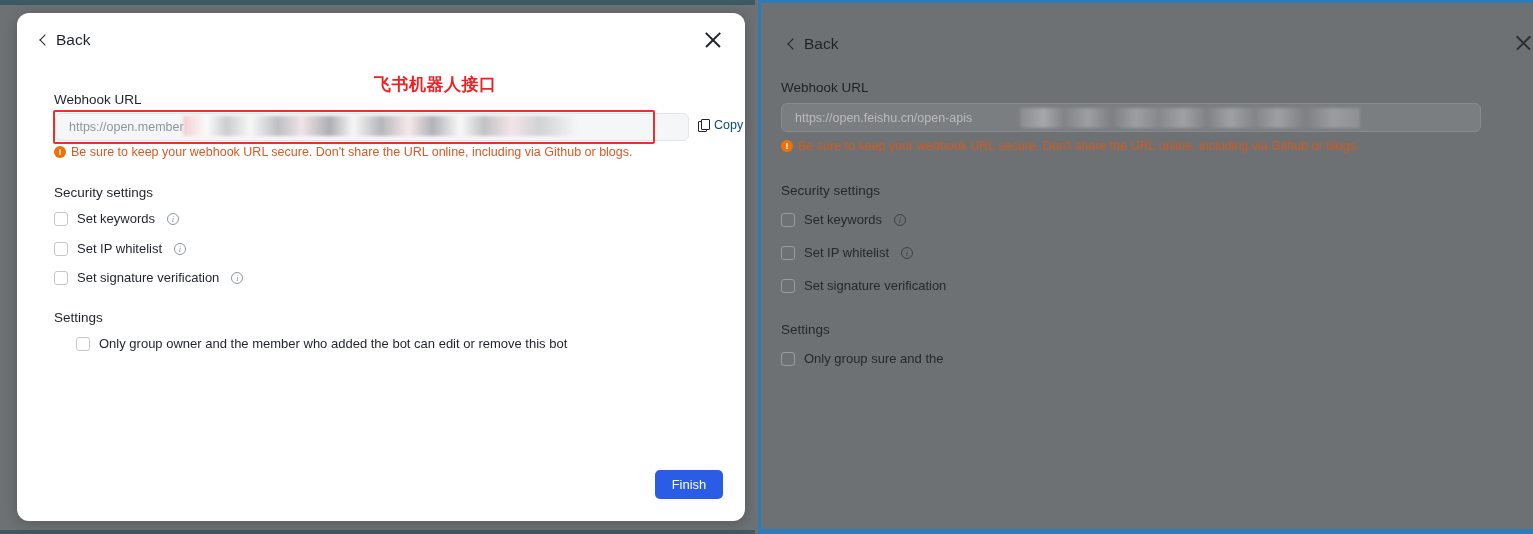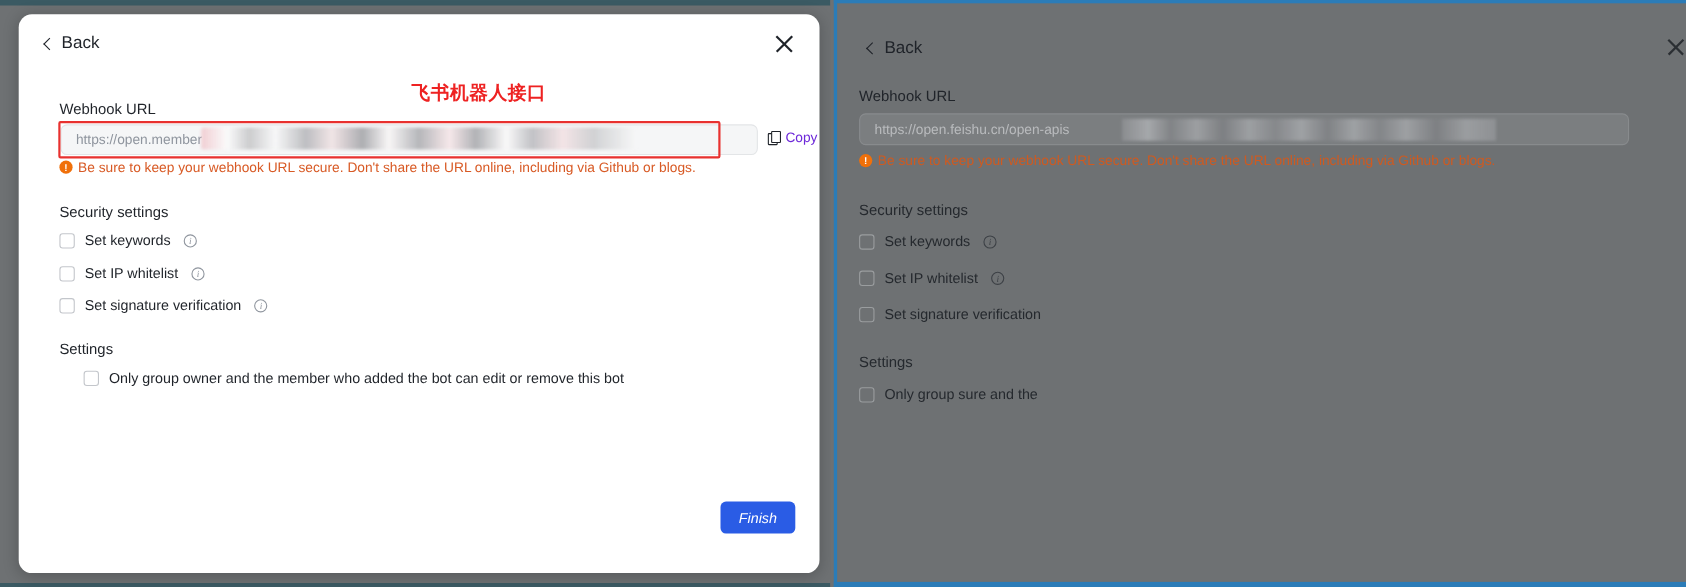--- a/index.html
+++ b/index.html
@@ -91,21 +91,21 @@
         rgba(170,171,175,.85) 50%, rgba(246,225,228,.7) 57%,
         rgba(165,166,170,.85) 63%, rgba(252,250,250,.6) 70%,
         rgba(180,181,185,.8) 76%, rgba(243,220,223,.7) 83%,
         rgba(196,197,200,.75) 90%, rgba(250,250,250,.4) 100%);
     filter: blur(1.4px);
     border-radius: 2px;
   }
   .copy-btn {
     position: absolute; left: 645px; top: 8px;
     display: flex; align-items: center; gap: 5px;
-    font-size: 12.5px; color: #6d28d9; cursor: pointer;
+    font-size: 12.5px; color: #0c4a6e; cursor: pointer;
   }
   .copy-ic {
     position: relative; display: inline-block; width: 11px; height: 12px;
   }
   .copy-ic::before {
     content: ""; position: absolute; left: 0; top: 2px;
     width: 7px; height: 9px; border: 1.2px solid #1f2329; border-radius: 1px;
   }
   .copy-ic::after {
     content: ""; position: absolute; left: 3px; top: 0;
@@ -142,27 +142,26 @@
     width: 12px; height: 12px; border: 1.1px solid #8f959e; border-radius: 50%;
     font-size: 8.5px; color: #8f959e; font-style: italic;
     font-family: "Liberation Serif", serif; cursor: pointer; margin-left: 3px;
   }
   .cb1 { top: 198px; }
   .cb2 { top: 228px; }
   .cb3 { top: 257px; }
   .cb4 { top: 323px; padding-left: 22px; }
 
   .finish-btn {
-    position: absolute; left: 638px; top: 443px;
+    position: absolute; left: 638px; top: 457px;
     width: 68px; height: 29px; border-radius: 5px;
     background: #2a5ce5; color: #fff; font-size: 13px;
     display: flex; align-items: center; justify-content: center;
     cursor: pointer; border: none;
     font-family: "Liberation Sans", sans-serif;
-    font-style: italic;
   }
 
   
   .right-pane {
     position: absolute; left: 755px; top: 0; width: 778px; height: 534px;
     background: #6e7173; overflow: hidden;
   }
   .blue-frame-l { position: absolute; left: 3px; top: 0; width: 3px; height: 534px; background: #2b7cb8; }
   .blue-frame-t { position: absolute; left: 3px; top: 0; width: 778px; height: 3px; background: #2b7cb8; }
   .blue-frame-b { position: absolute; left: 3px; bottom: 0; width: 778px; height: 5px; background: #2b7cb8; }

